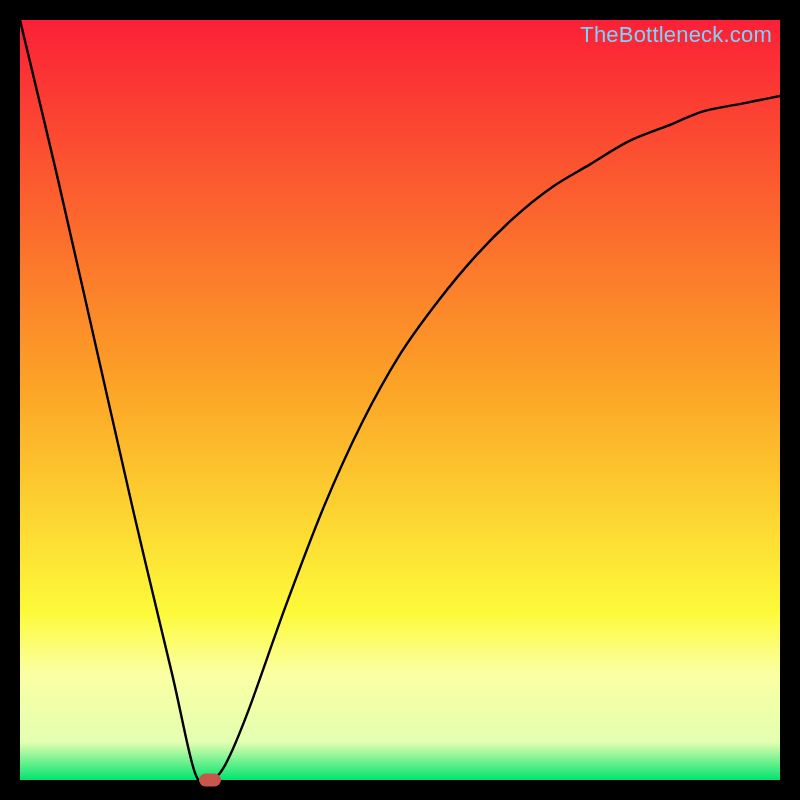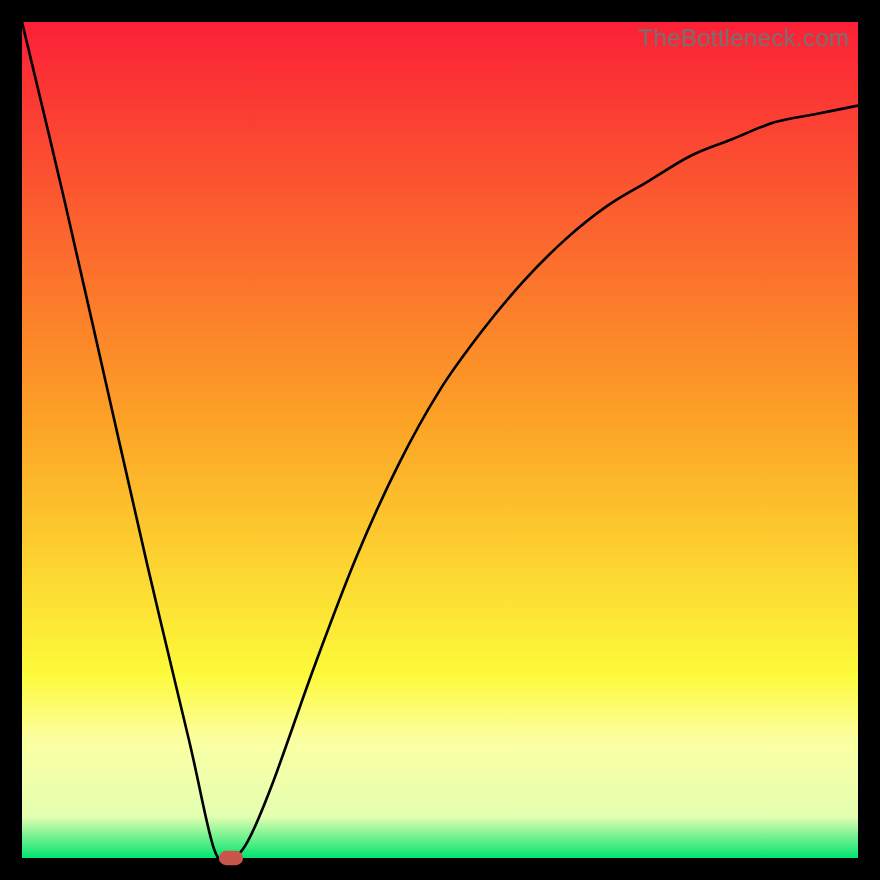--- a/index.html
+++ b/index.html
@@ -27,21 +27,21 @@
     height: 760px;
   }
   .gradient {
     width: 100%;
     height: 100%;
   }
   .watermark {
     position: absolute;
     top: 2px;
     right: 8px;
-    color: #737373;
+    color: #7dd3fc;
     font-size: 22px;
     font-weight: 500;
     letter-spacing: 0.2px;
     user-select: none;
   }
   svg.curve {
     position: absolute;
     left: 0;
     top: 0;
     width: 760px;

